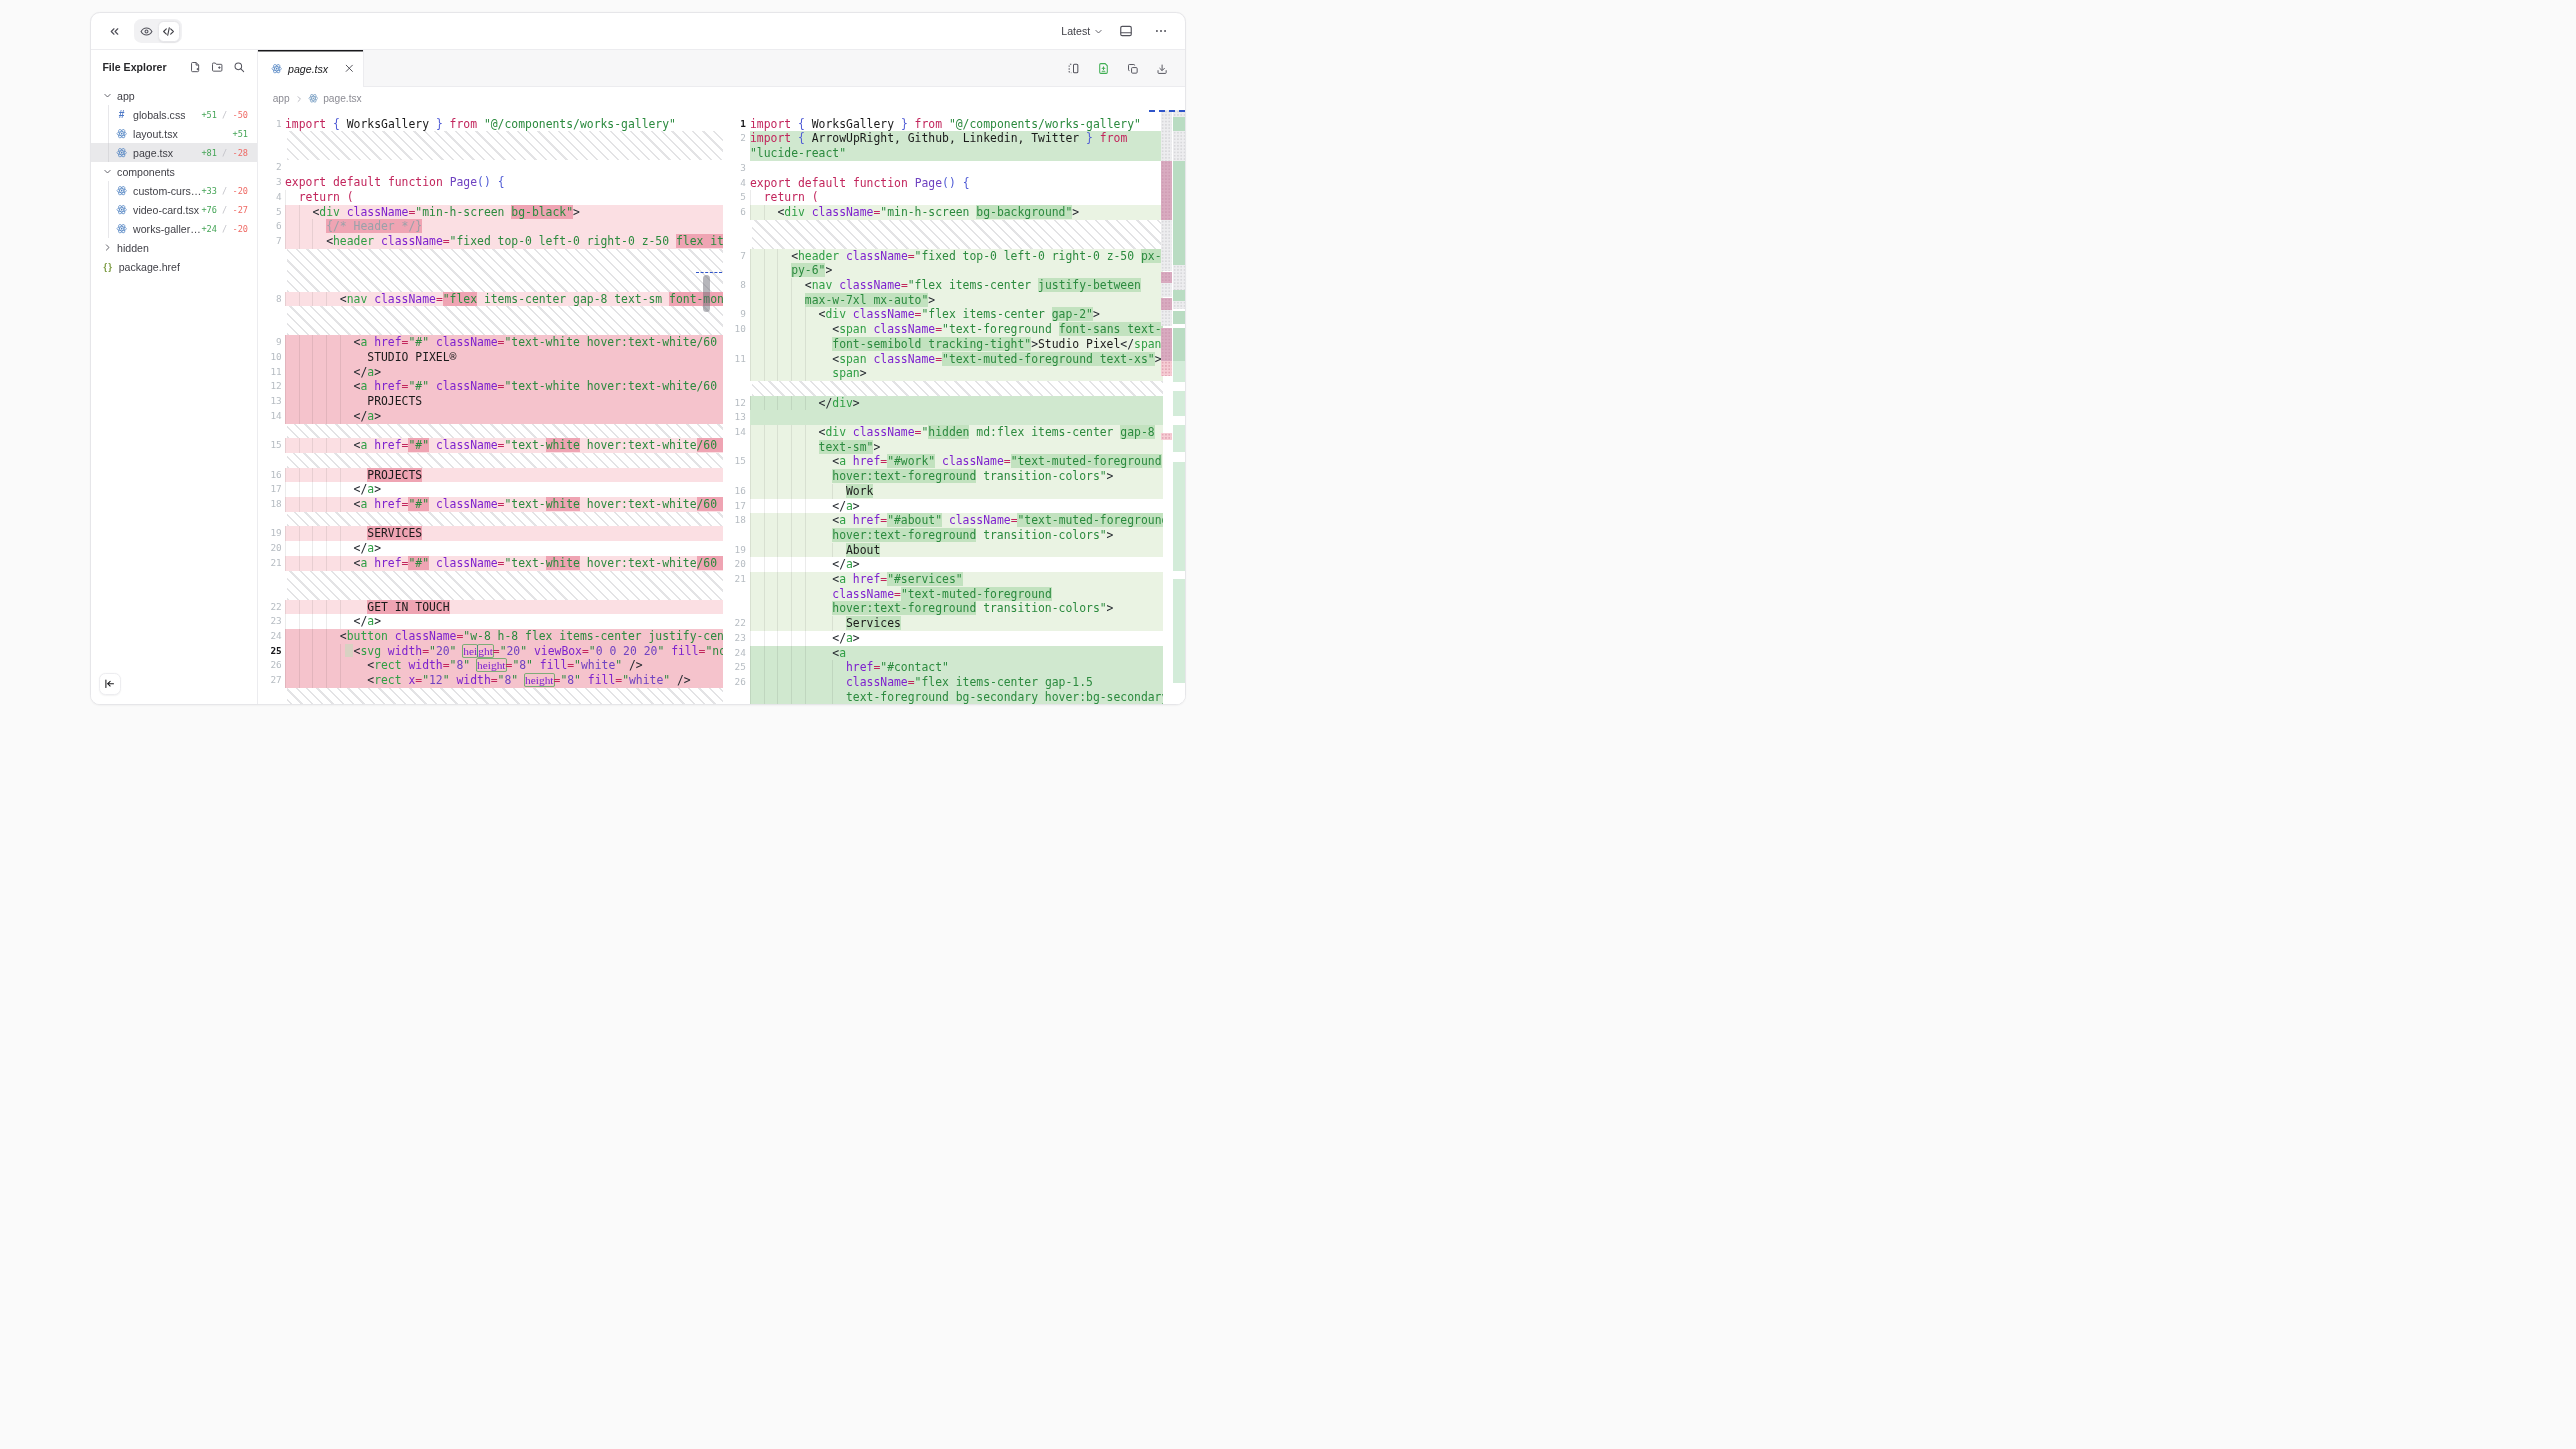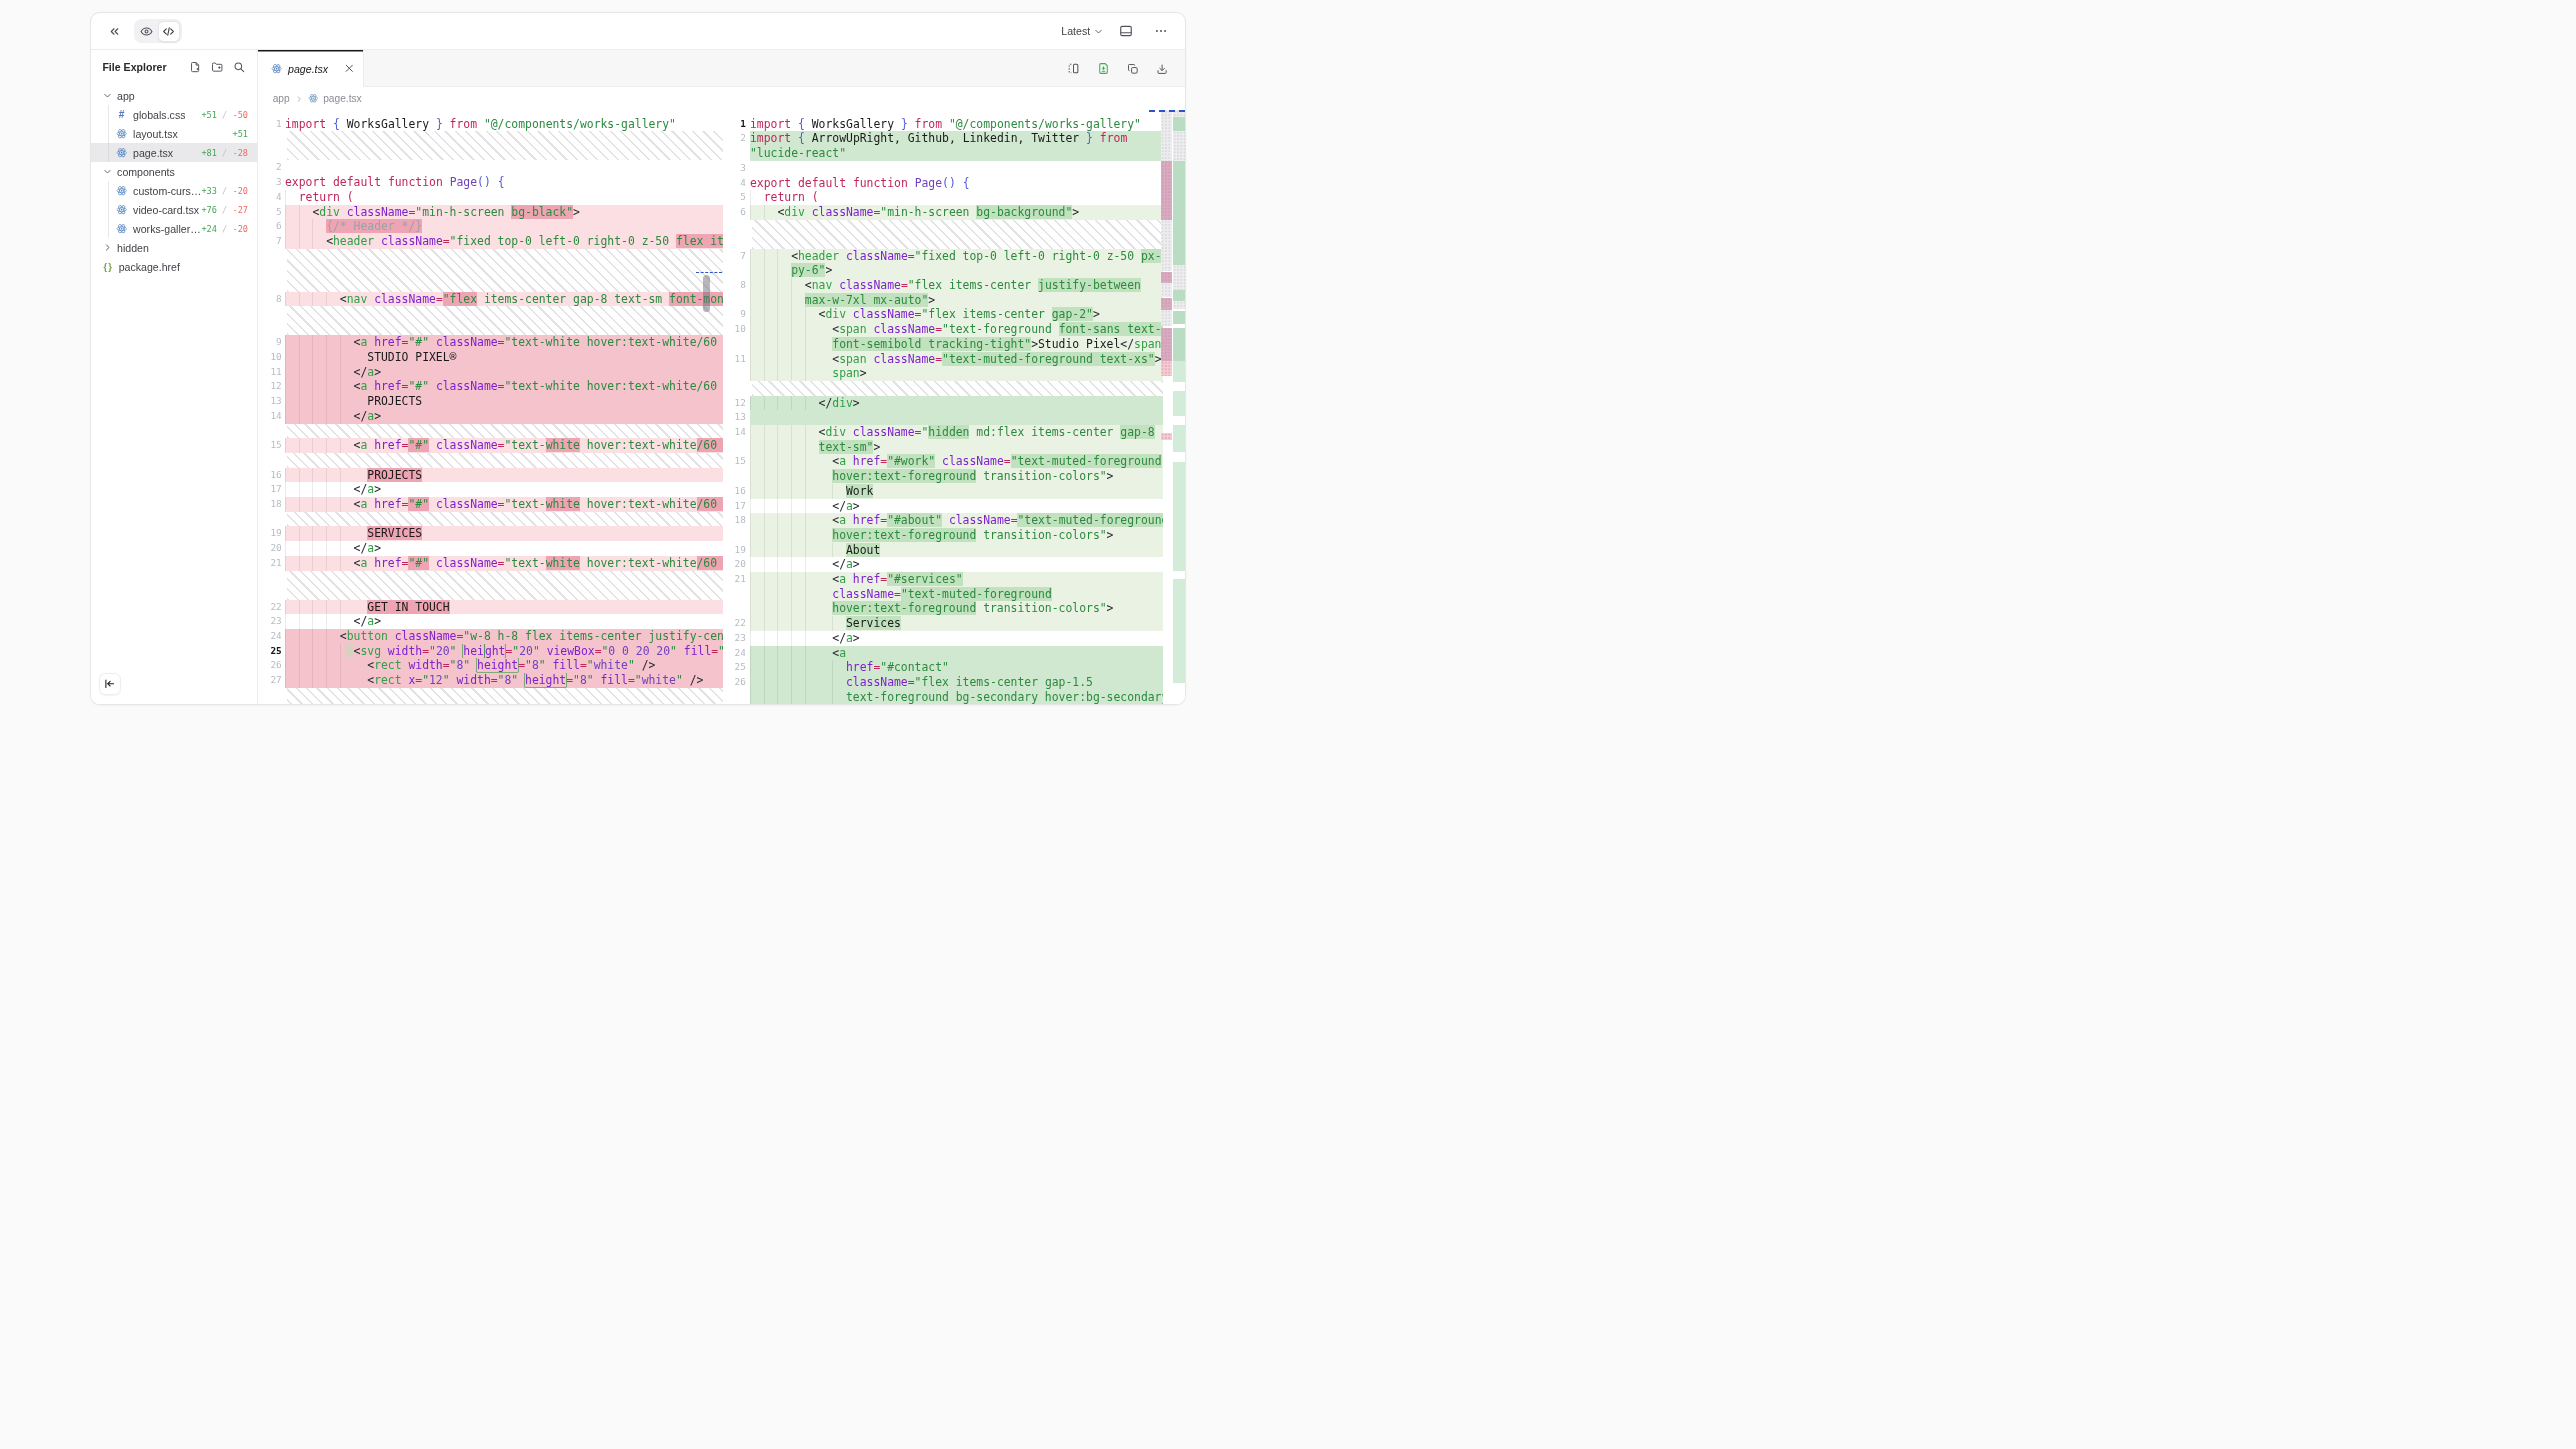--- a/index.html
+++ b/index.html
@@ -70,21 +70,21 @@
   .code { flex:1; position:relative; white-space:pre; overflow:hidden; }
   .guides { position:absolute; left:0; top:0; bottom:0;
     background:repeating-linear-gradient(to right, rgba(0,0,0,.08) 0 0.8px, transparent 0.8px 2ch); }
   .hatch { background:repeating-linear-gradient(45deg,#e3e3e5 0 1.6px,#ffffff 1.6px 7.3px); }
   .pane-old .hatch { margin-left:28.5px; }
   .pane-new .hatch { margin-left:21px; }
   .bg-lr { background:#fbdfe3; } .bg-mr { background:#f5c3cc; }
   .bg-lg { background:#eaf3e3; } .bg-mg { background:#d0e8cf; }
   .pane-old .hl { background:#efa4b3; }
   .pane-new .hl { background:#c2e2bf; }
-  .mt { box-shadow:0 0 0 0.8px #57a75c; border-radius:0.8px; }
+  .mt { box-shadow:0 0 0 0.8px #57a75c; border-radius:0.8px;font-family:Liberation Serif, serif; }
   .cursor { display:inline-block; width:0; border-left:1.6px solid #1a56db; height:12.2px; vertical-align:-2.4px; }
   .selblk { position:absolute; top:0.8px; width:7.3px; height:12.2px; background:#d8d1c2; }
   
   .tk-k { color:#c2255c; } .tk-i { color:#1a1a1a; } .tk-b { color:#4f5bd5; }
   .tk-s { color:#2b8a3e; } .tk-t { color:#2f9e44; } .tk-a { color:#7e22ce; }
   .tk-e { color:#c2255c; } .tk-n { color:#6f42c1; } .tk-c { color:#9aa1a9; }
   .tk-p { color:#24292f; } .tk-x { color:#1a1a1a; }
 
   
   .oldthumb { position:absolute; left:445px; top:165px; width:7.3px; height:37px;

